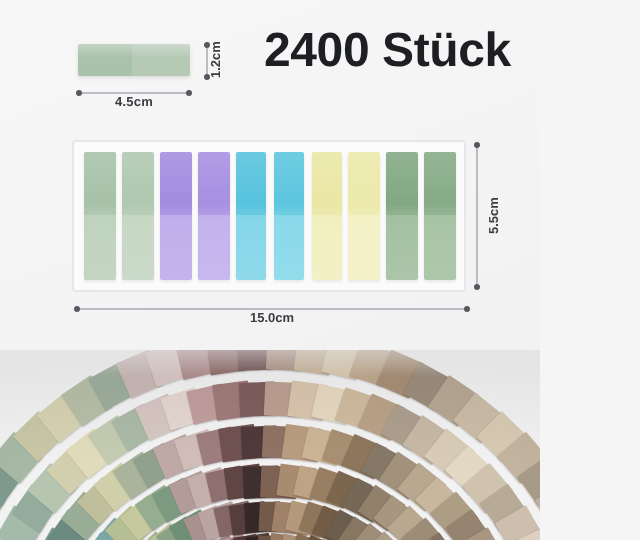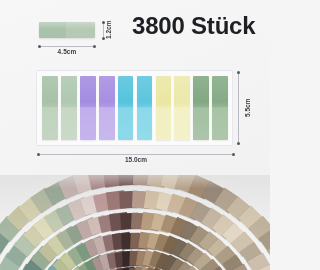--- a/index.html
+++ b/index.html
@@ -219,21 +219,21 @@
     <div class="endcap" id="sample-w-cap-l"></div>
     <div class="endcap" id="sample-w-cap-r"></div>
     <div id="sample-w-label">4.5cm</div>
 
     <div class="dimline-v" id="sample-h-line"></div>
     <div class="endcap" id="sample-h-cap-t"></div>
     <div class="endcap" id="sample-h-cap-b"></div>
     <div id="sample-h-label">1.2cm</div>
   </div>
 
-  <div id="title">3800 Stück</div>
+  <div id="title">2400 Stück</div>
 
   <div id="panel"></div>
   <div id="strip-row">
       <div class="strip" style="background: linear-gradient(rgb(167, 194, 169) 0%, rgb(167, 194, 169) 49%, rgb(180, 203, 178) 49%, rgb(180, 203, 178) 100%);"></div>
       <div class="strip" style="background: linear-gradient(rgb(175, 200, 176) 0%, rgb(175, 200, 176) 49%, rgb(188, 208, 185) 49%, rgb(188, 208, 185) 100%);"></div>
       <div class="strip" style="background: linear-gradient(rgb(162, 140, 224) 0%, rgb(162, 140, 224) 49%, rgb(180, 159, 232) 49%, rgb(180, 159, 232) 100%);"></div>
       <div class="strip" style="background: linear-gradient(rgb(167, 143, 226) 0%, rgb(167, 143, 226) 49%, rgb(185, 164, 234) 49%, rgb(185, 164, 234) 100%);"></div>
       <div class="strip" style="background: linear-gradient(rgb(87, 195, 221) 0%, rgb(87, 195, 221) 49%, rgb(110, 207, 228) 49%, rgb(110, 207, 228) 100%);"></div>
       <div class="strip" style="background: linear-gradient(rgb(92, 198, 222) 0%, rgb(92, 198, 222) 49%, rgb(116, 210, 230) 49%, rgb(116, 210, 230) 100%);"></div>
       <div class="strip" style="background: linear-gradient(rgb(234, 231, 164) 0%, rgb(234, 231, 164) 49%, rgb(239, 236, 180) 49%, rgb(239, 236, 180) 100%);"></div>

